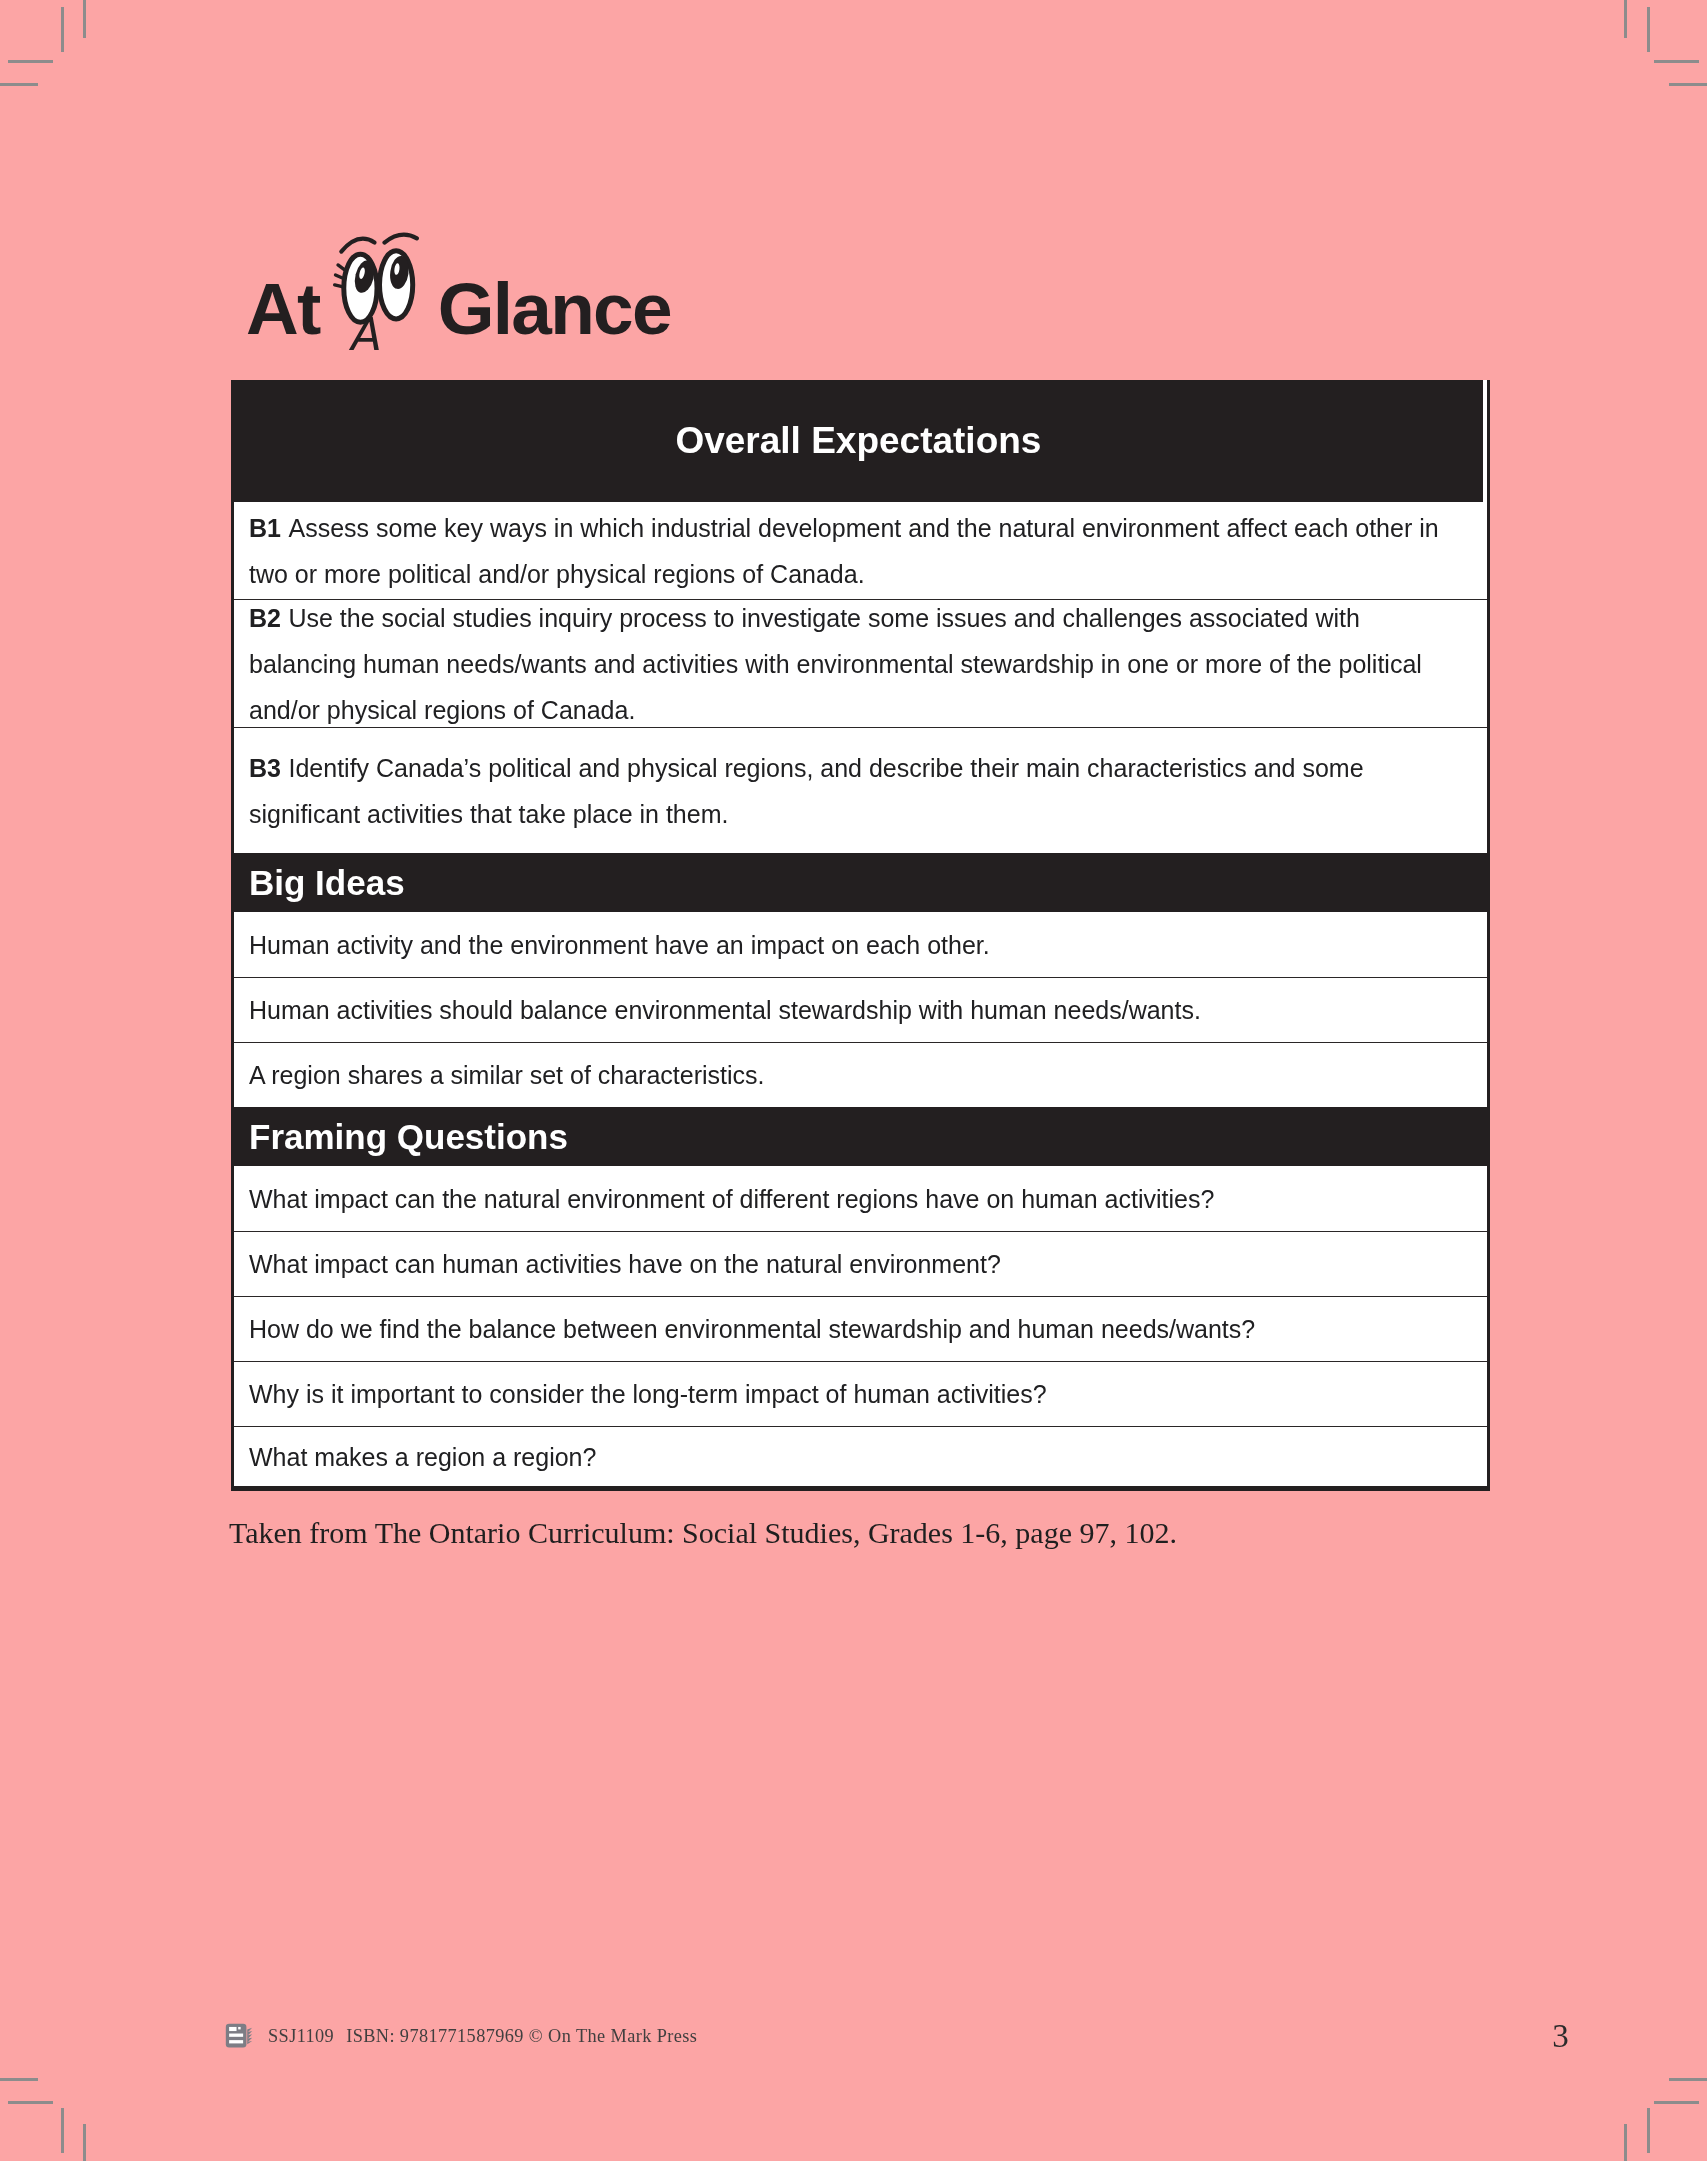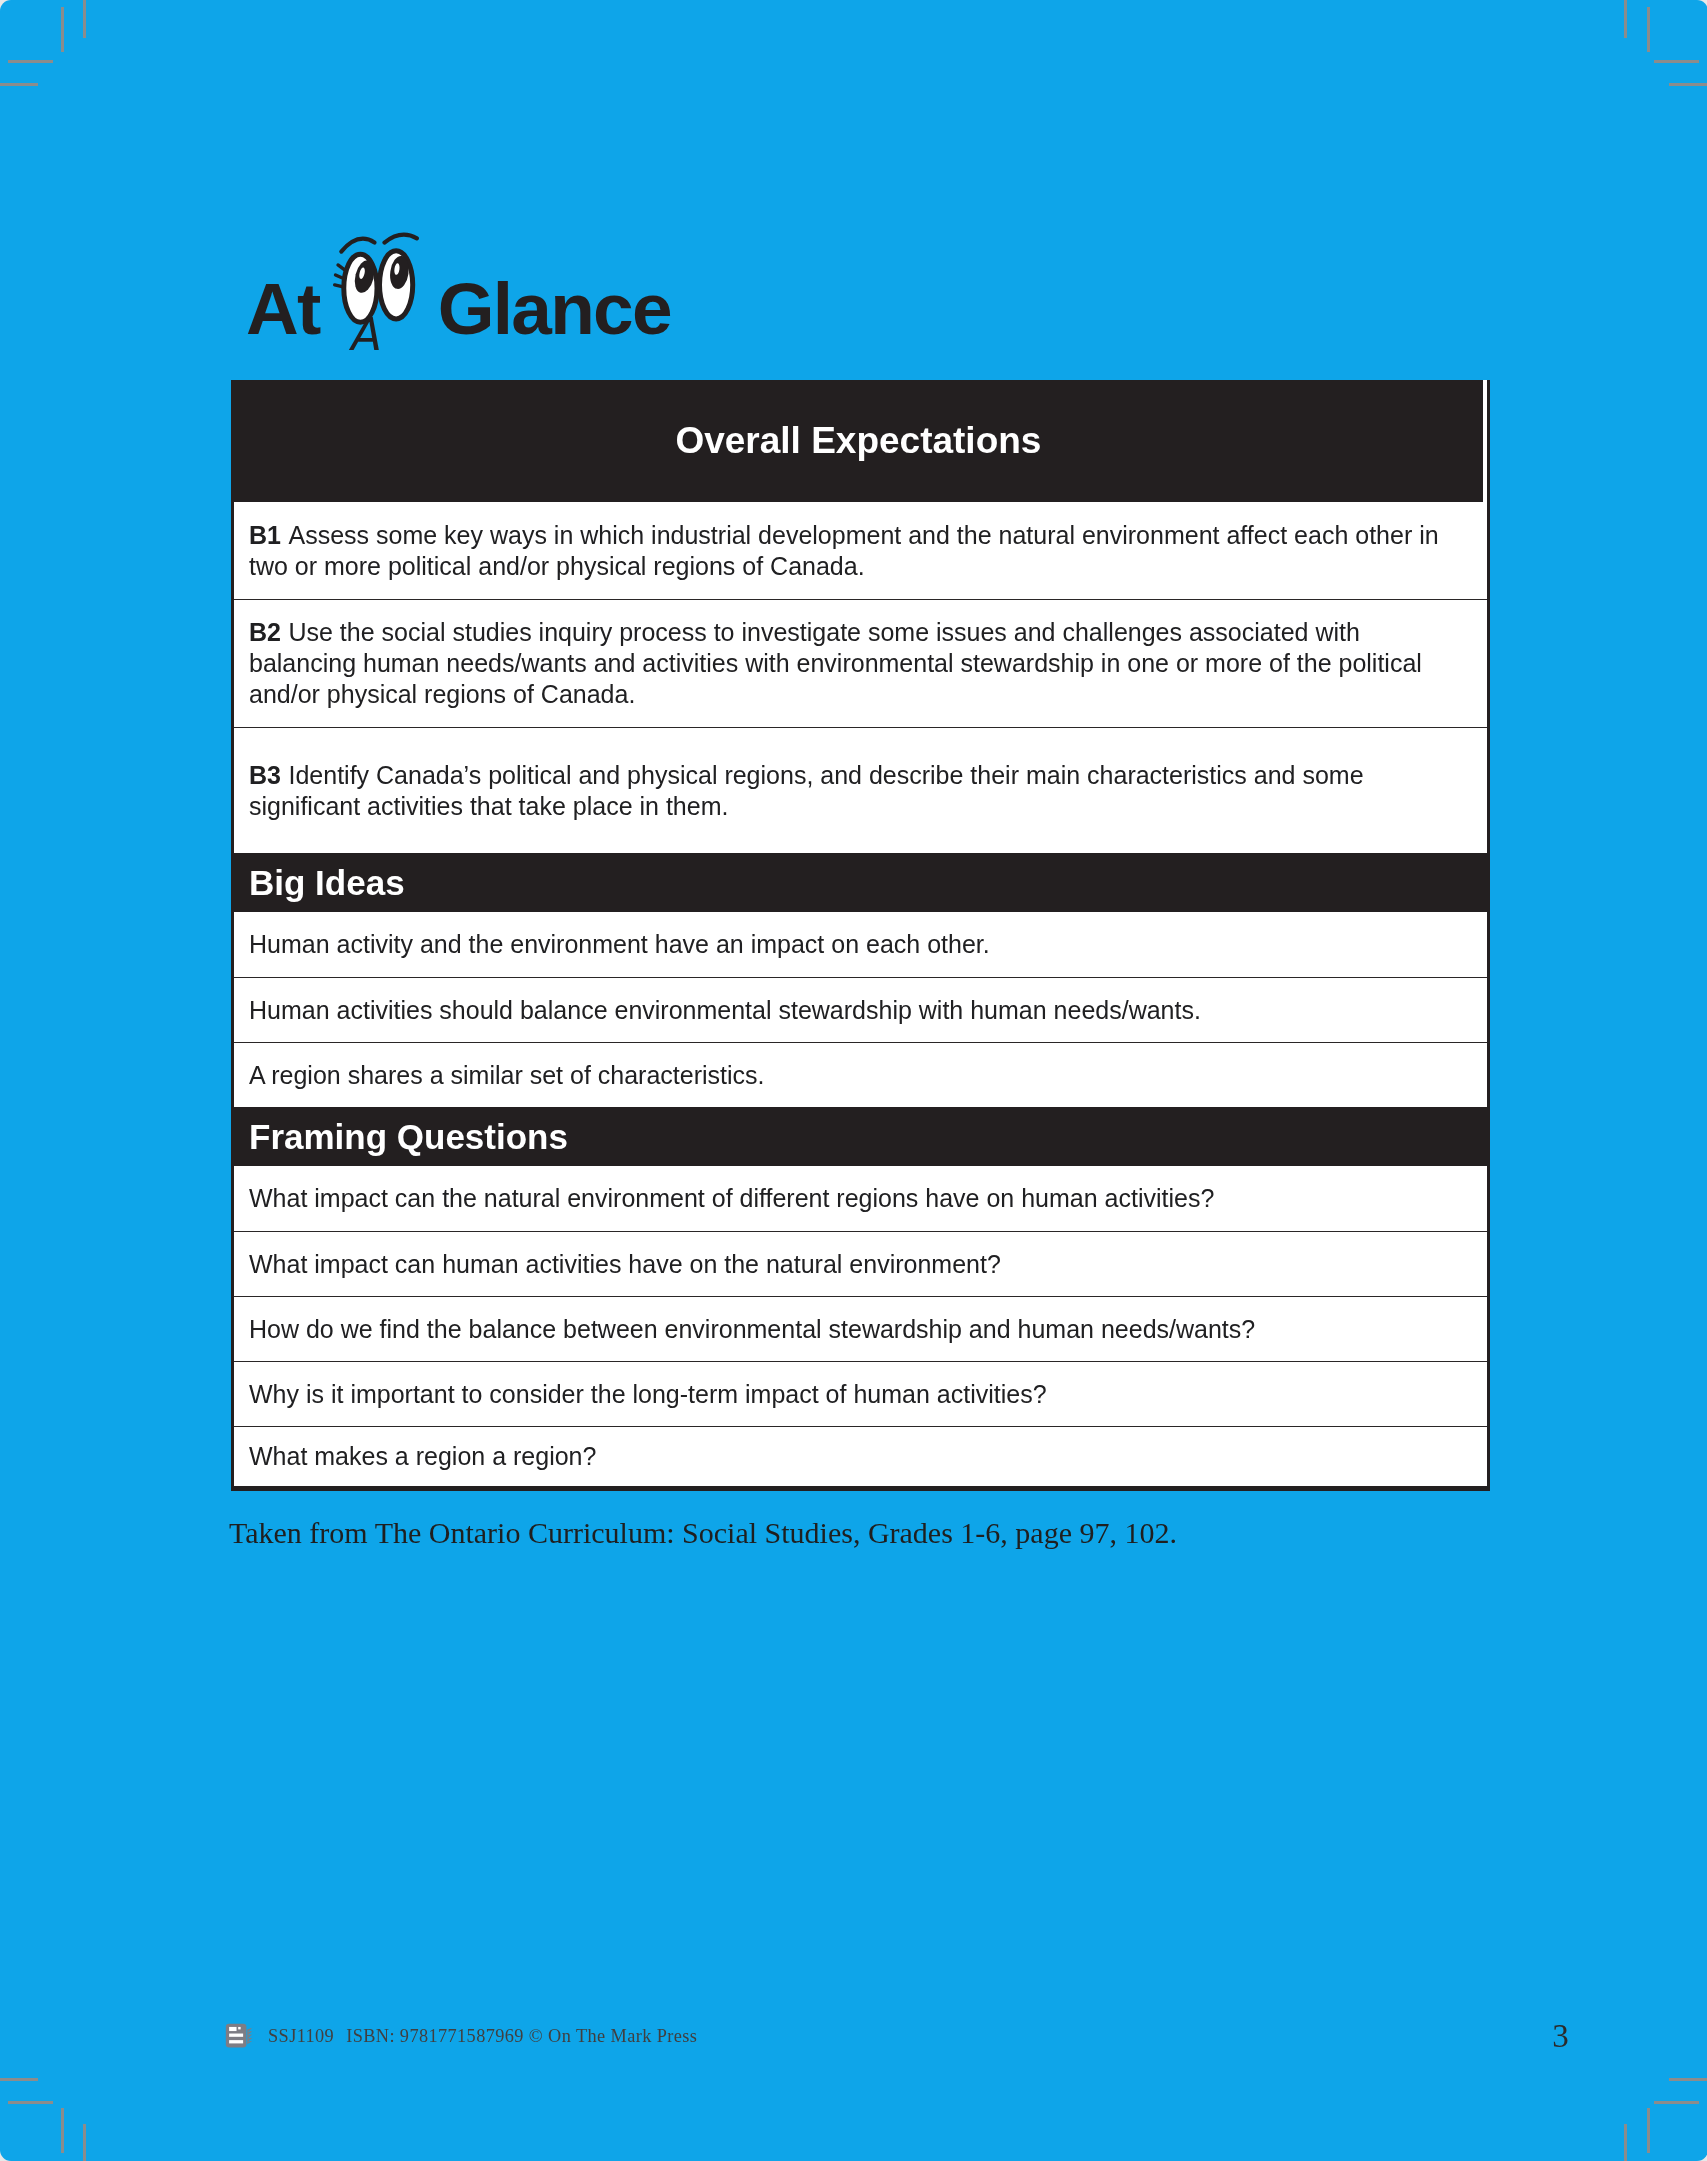--- a/index.html
+++ b/index.html
@@ -1,23 +1,22 @@
 <!DOCTYPE html>
 <html style="font-size:13.3px"><head>
 <meta charset="utf-8">
 <style>
   html,body{margin:0;padding:0;background:#e8e8e8;}
   .page{
     position:relative;
     width:1708px;height:2161px;
-    background:#0ea5e9;
+    background:#fca5a5;
     font-family:"Liberation Sans", sans-serif;
     color:#202022;
     overflow:hidden;
-    border-radius:11px;
   }
   
   .crop{position:absolute;background:#8c8c8c;}
   .crop.h{height:2.5px;}
   .crop.v{width:2.5px;}
   
   .logo{
     position:absolute;left:246px;top:210px;height:138px;
     display:flex;align-items:flex-end;
   }
@@ -42,21 +41,21 @@
   }
   .t-bar{
     height:59px;background:#231f20;color:#ffffff;
     display:flex;align-items:center;
     padding-left:15px;font-size:35px;font-weight:bold;
     box-sizing:border-box;
   }
   .t-row{
     box-sizing:border-box;
     padding:0 25px 0 15px;
-    font-size:25px;line-height:31px;
+    font-size:25px;line-height:46px;
     display:flex;align-items:center;
     border-top:1.7px solid #2a2627;
   }
   .t-row:first-of-type{border-top:none;}
   .t-row .cell{width:100%;}
   .t-row b{margin-right:7.5px;}
   .h-2l{height:97px;}
   .h-3l{height:128px;}
   .h-2lb{height:126px;}
   .h-1l{height:65px;}

